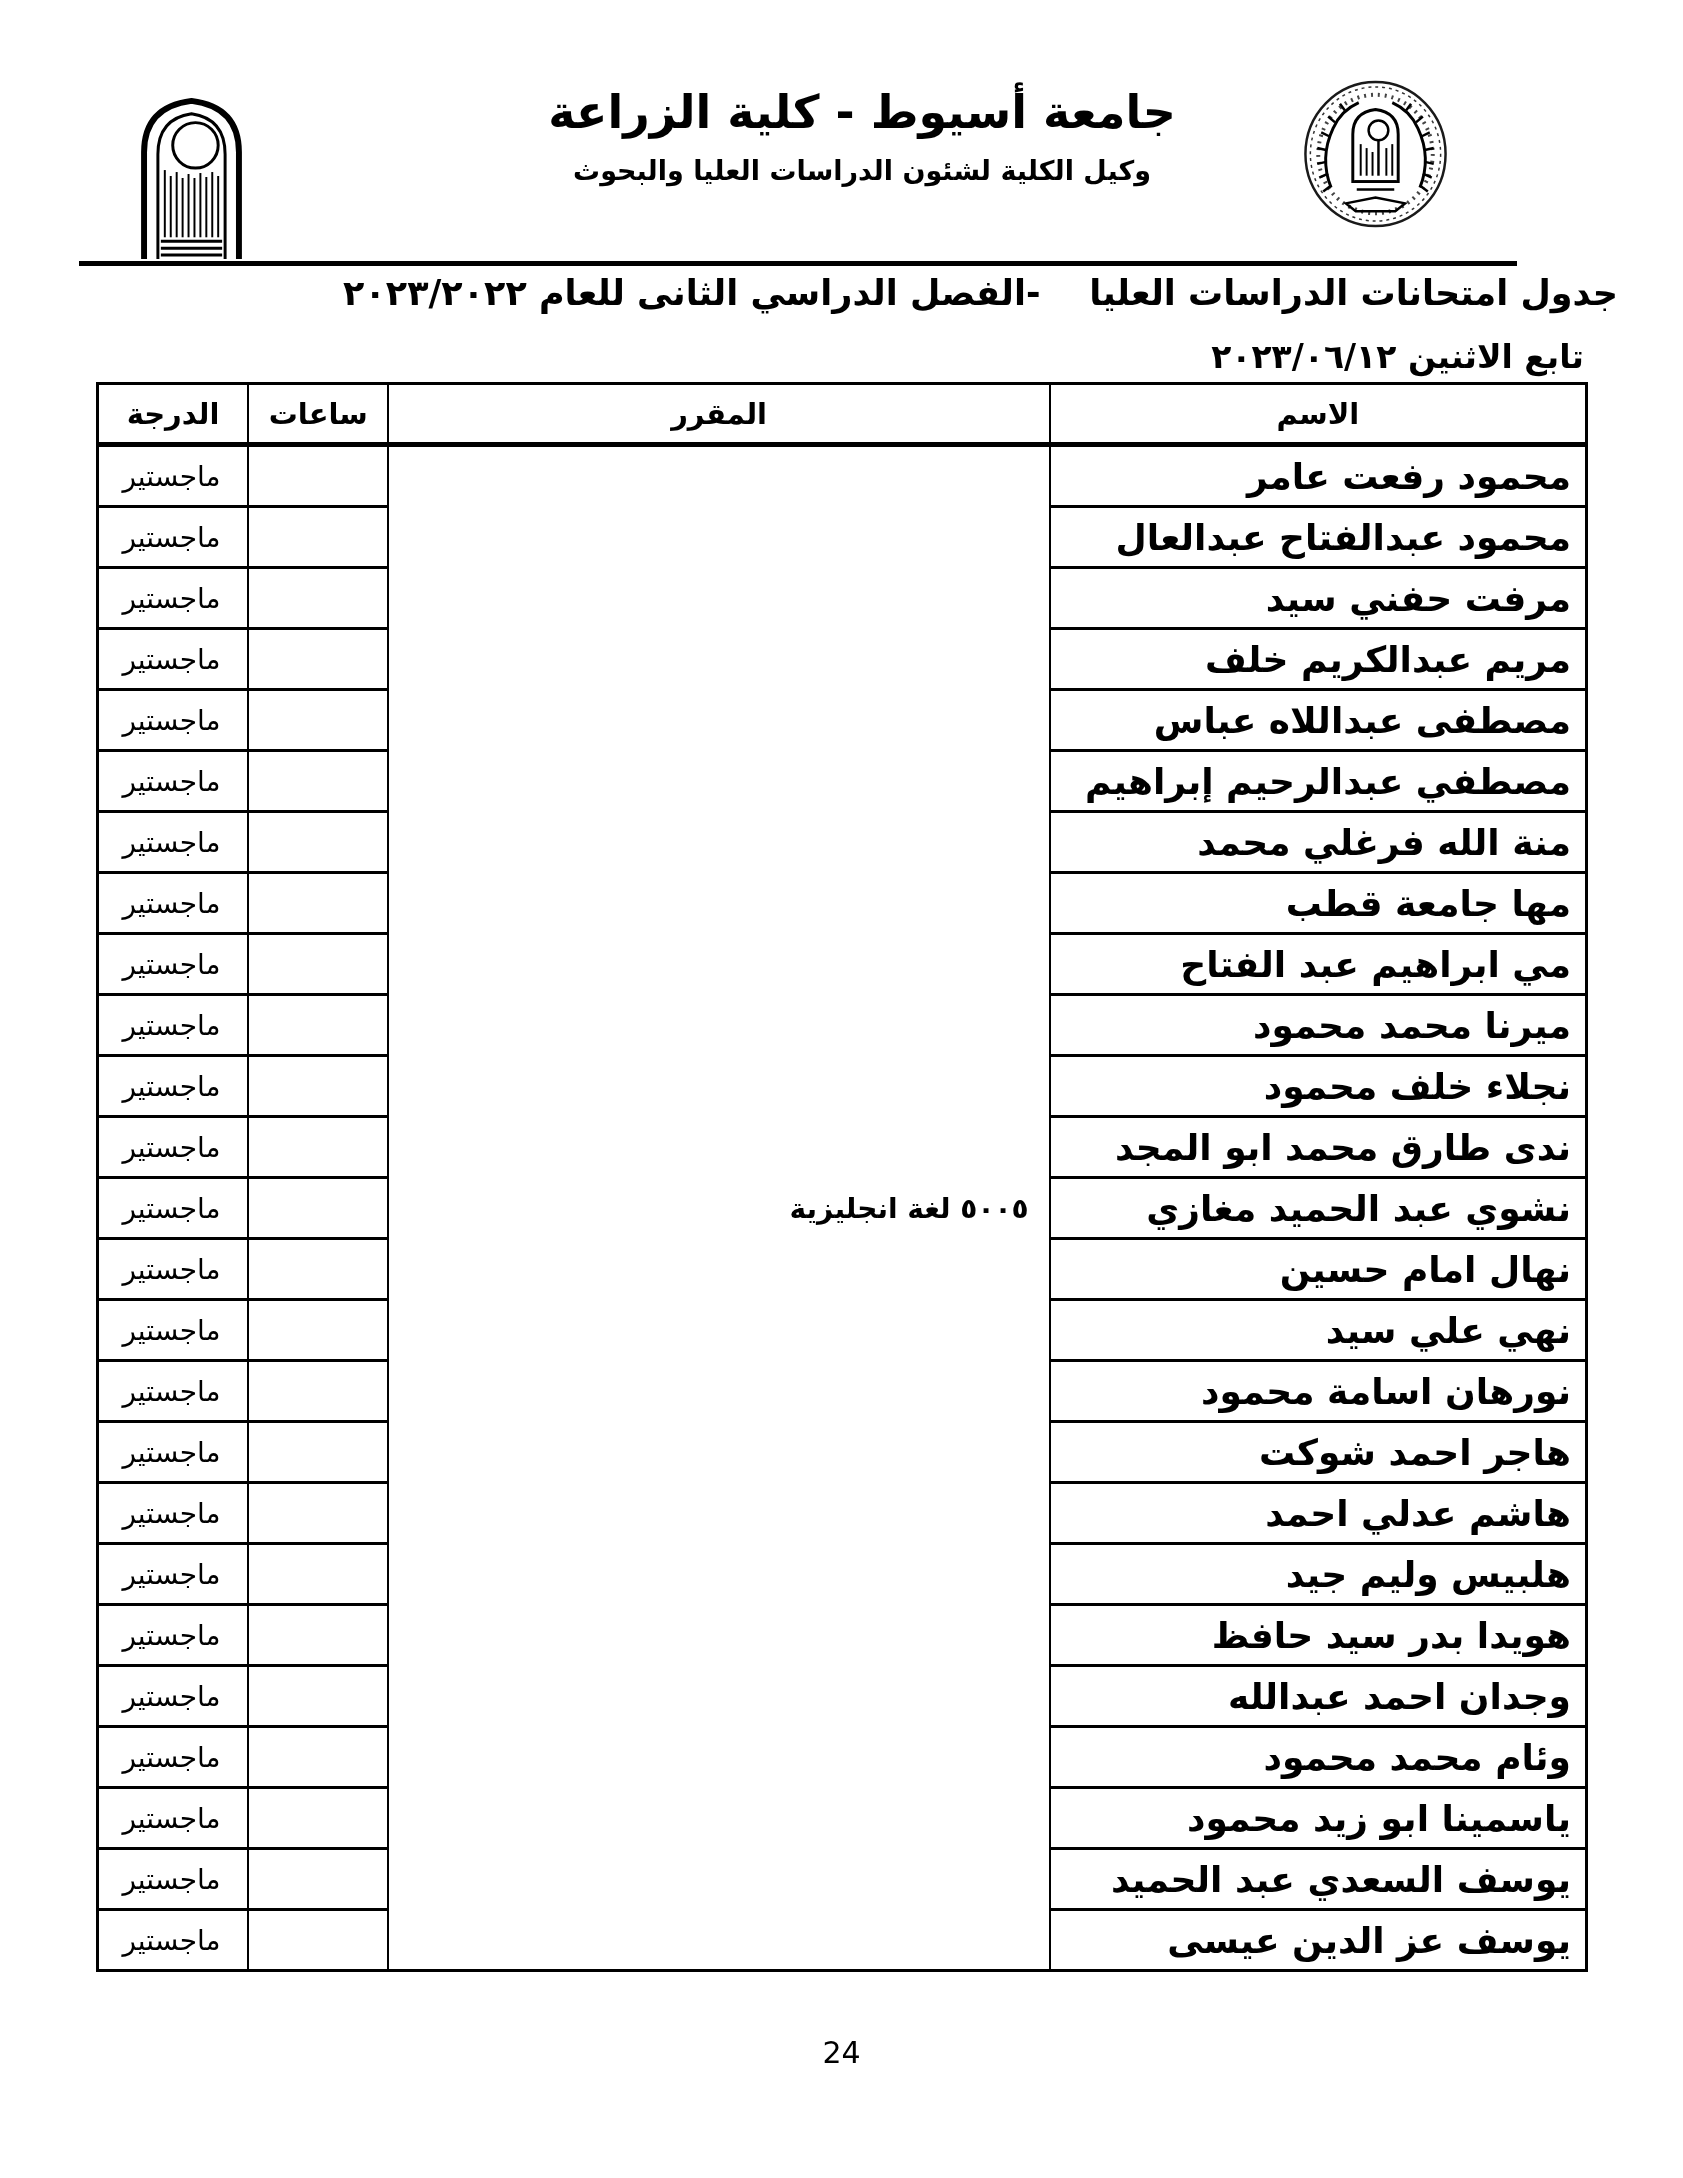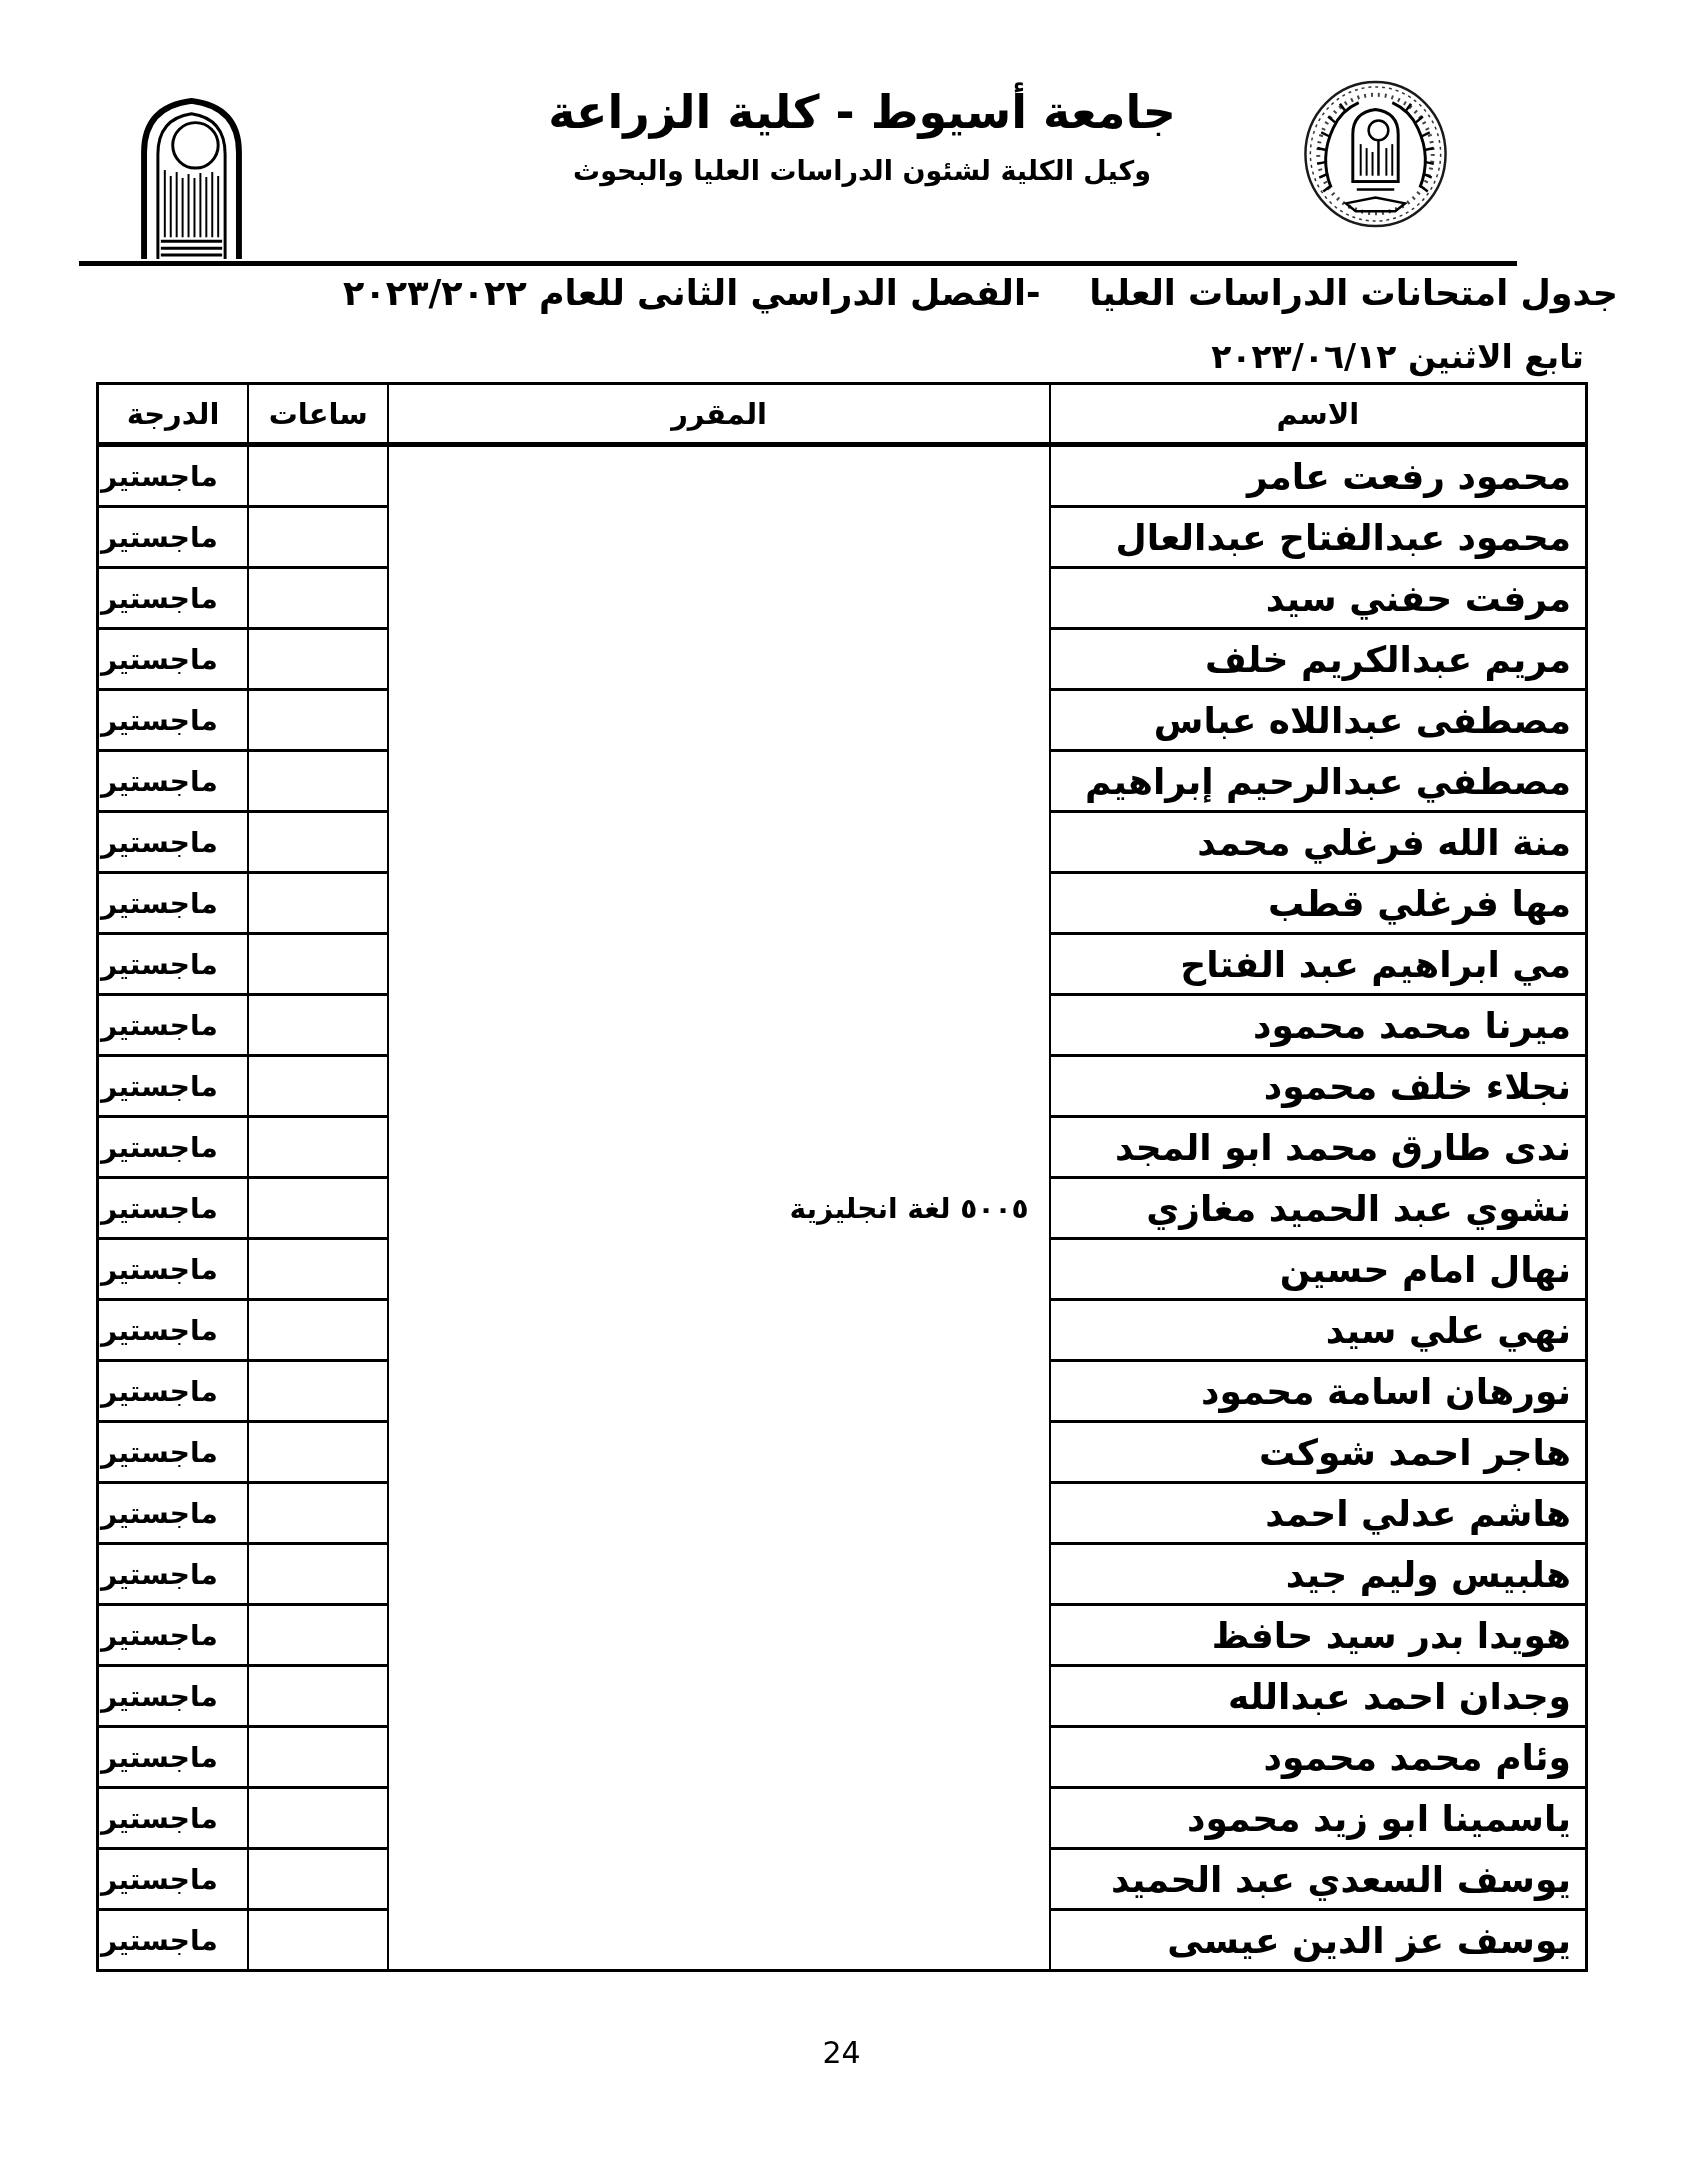--- a/index.html
+++ b/index.html
@@ -52,22 +52,22 @@
   td.cell-name{
     height:58px;text-align:right;vertical-align:middle;
     padding:0 14px 0 4px;font-size:36px;font-weight:bold;
   }
   td.cell-course{
     text-align:right;vertical-align:middle;
     padding:0 20px 0 4px;font-size:28px;font-weight:bold;
   }
   td.cell-hours{vertical-align:middle;}
   td.cell-grade{
-    text-align:left;vertical-align:middle;
-    padding:0 5px 0 2px;font-size:28px;font-weight:bold;
+    text-align:center;vertical-align:middle;
+    padding:0 5px 0 2px;font-size:28px;font-weight:normal;
   }
   
   .page-number{
     position:absolute;left:0;top:2035px;width:1683px;
     text-align:center;font-size:30px;font-weight:normal;
   }
 </style>
 </head>
 <body>
 
@@ -196,21 +196,21 @@
           <td class="cell-name">مصطفي عبدالرحيم إبراهيم</td>
           <td class="cell-hours"></td>
           <td class="cell-grade">ماجستير</td>
         </tr>
         <tr>
           <td class="cell-name">منة الله فرغلي محمد</td>
           <td class="cell-hours"></td>
           <td class="cell-grade">ماجستير</td>
         </tr>
         <tr>
-          <td class="cell-name">مها فرغلي قطب</td>
+          <td class="cell-name">مها جامعة قطب</td>
           <td class="cell-hours"></td>
           <td class="cell-grade">ماجستير</td>
         </tr>
         <tr>
           <td class="cell-name">مي ابراهيم عبد الفتاح</td>
           <td class="cell-hours"></td>
           <td class="cell-grade">ماجستير</td>
         </tr>
         <tr>
           <td class="cell-name">ميرنا محمد محمود</td>

